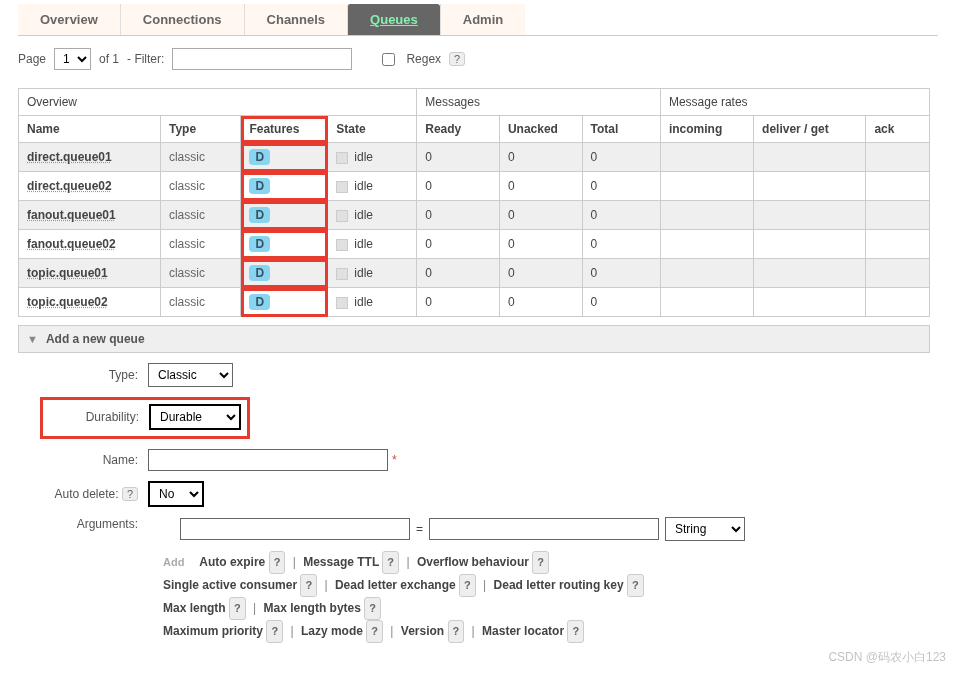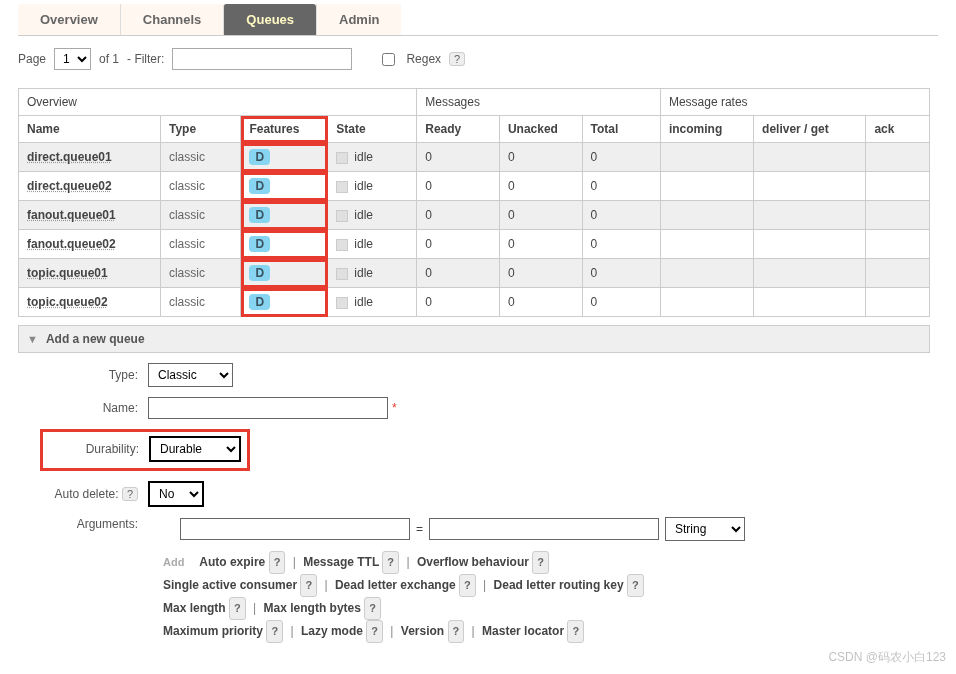--- a/index.html
+++ b/index.html
@@ -22,22 +22,23 @@
     color: #666;
     cursor: pointer;
     font-weight: bold;
     font-size: 13px;
     border-left: 1px solid #ddd;
     background:#fff7f0;
   }
   .tab:first-child { border-left: none; }
   .tab.active {
     background: #666;
-    color: #fef9c3;
+    color: #86efac;
     border-radius: 3px 3px 0 0;
+    text-decoration: underline;
   }
   .pager-row {
     display: flex;
     align-items: center;
     gap: 8px;
     margin-bottom: 18px;
     color: #555;
   }
   .pager-row select, .filter-input {
     border: 1px solid #aaa;
@@ -124,20 +125,21 @@
   .add-label { color:#aaa; font-size:11px; margin-right:12px;}
   .extras { margin-left: 145px; margin-top:4px; line-height: 1.9; font-weight:bold; color:#444;}
   .sep { color:#888; font-weight:normal; margin:0 4px;}
   .watermark { position: absolute; right: 10px; bottom: 8px; color: rgba(0,0,0,0.25); font-size: 12px; }
 </style>
 </head>
 <body>
 
 <div class="tabs">
   <div class="tab">Overview</div>
+  <div class="tab">Connections</div>
   <div class="tab">Channels</div>
   <div class="tab active">Queues</div>
   <div class="tab">Admin</div>
 </div>
 
 <div class="pager-row">
   <span>Page</span>
   <select><option>1</option></select>
   <span>of 1</span>
   <span>- Filter:</span>
@@ -260,29 +262,29 @@
   <span class="tri">▼</span>
   <span>Add a new queue</span>
 </div>
 
 <div class="form">
   <div class="form-row">
     <label>Type:</label>
     <select style="width:85px;"><option>Classic</option></select>
   </div>
   <div class="form-row">
-    <label>Name:</label>
-    <input type="text" class="wname" value="" style="">
-    <span class="star">*</span>
-  </div>
-  <div class="form-row">
     <div class="dur-wrap" style="margin-left:22px;">
       <label style="width:104px;">Durability:</label>
       <select style="width:92px; border:2px solid #000;"><option>Durable</option></select>
     </div>
+  </div>
+  <div class="form-row">
+    <label>Name:</label>
+    <input type="text" class="wname" value="" style="">
+    <span class="star">*</span>
   </div>
   <div class="form-row">
     <label><span>Auto delete:</span> <span class="hint">?</span></label>
     <select style="width:56px; border:2px solid #000;"><option>No</option></select>
   </div>
   <div class="form-row arg-row">
     <label>Arguments:</label>
     <div>
       <div class="arg-inputs">
         <input type="text" style="">

